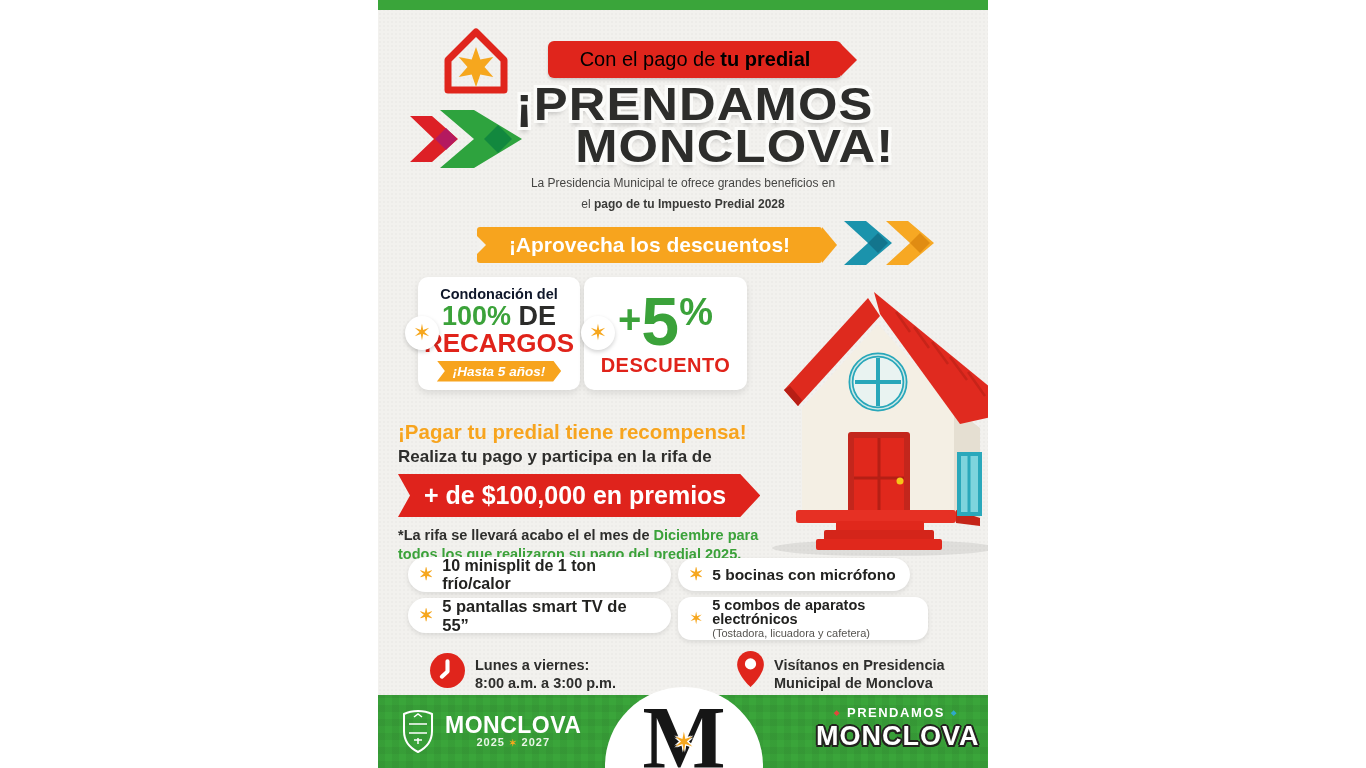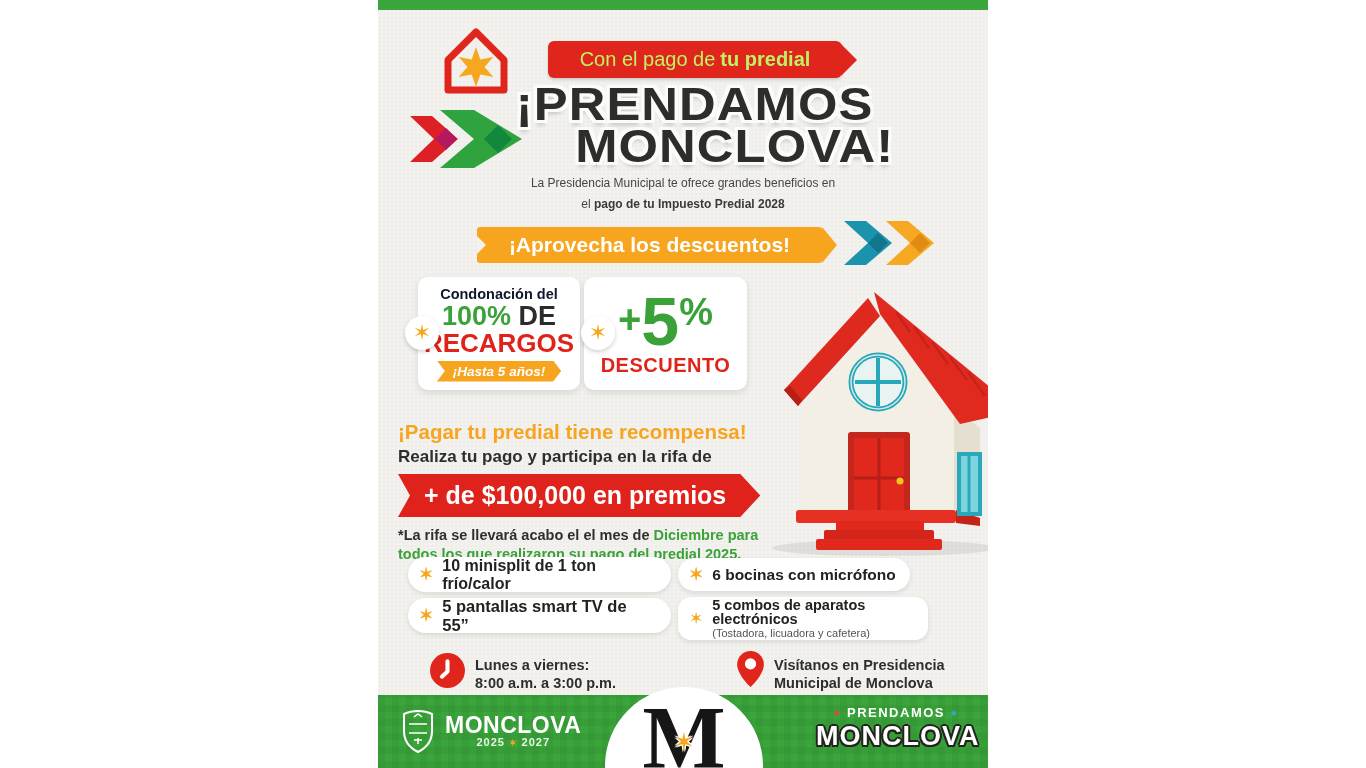--- a/index.html
+++ b/index.html
@@ -8,21 +8,21 @@
   .poster { position:absolute; left:378px; top:0; width:610px; height:768px;
             background:#f2f1ee;
             background-image: radial-gradient(rgba(0,0,0,0.02) 1px, transparent 1px);
             background-size:4px 4px; overflow:hidden; }
 
   .top-bar { position:absolute; left:0; top:0; width:610px; height:10px; background:#3aa53a; }
 
   
   .house-icon { position:absolute; left:58px; top:22px; }
   .ribbon-red { position:absolute; left:170px; top:41px; width:294px; height:37px;
-                background:#e0251c; border-radius:6px; color:#bef264; font-size:20px;
+                background:#e0251c; border-radius:6px; color:#000000; font-size:20px;
                 display:flex; align-items:center; justify-content:center; white-space:nowrap;
                 box-shadow:0 2px 3px rgba(0,0,0,0.15); }
   .ribbon-red::after { content:""; position:absolute; right:-15px; top:2.5px;
                 border-top:16px solid transparent; border-bottom:16px solid transparent;
                 border-left:16px solid #e0251c; }
   .ribbon-red .bold { font-weight:bold; margin-left:5px; }
 
   .title-line { position:absolute; left:0; width:610px; text-align:center;
                 font-weight:bold; font-size:47px; line-height:44px; color:#2d2d2b;
                 letter-spacing:1px;
@@ -266,21 +266,21 @@
       <div class="pill pill-1">
         <span class="star-glyph">✶</span>
         <span>10 minisplit de 1 ton frío/calor</span>
       </div>
       <div class="pill pill-2">
         <span class="star-glyph">✶</span>
         <span>5 pantallas smart TV de 55”</span>
       </div>
       <div class="pill pill-3">
         <span class="star-glyph">✶</span>
-        <span>6 bocinas con micrófono</span>
+        <span>5 bocinas con micrófono</span>
       </div>
       <div class="pill pill-4">
         <span class="star-glyph">✶</span>
         <div class="lines">
           <div class="lab">5 combos de aparatos electrónicos</div>
           <div class="sub">(Tostadora, licuadora y cafetera)</div>
         </div>
       </div>
     </div>
 

